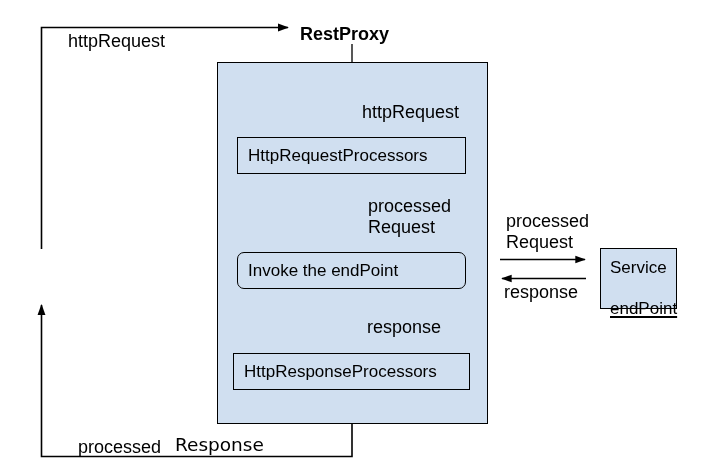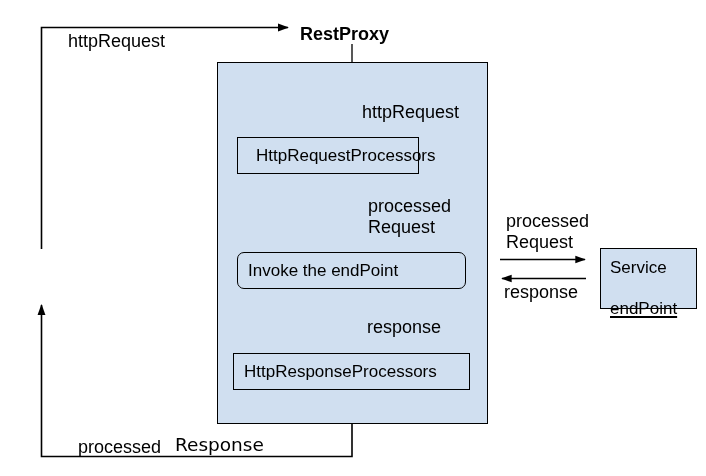--- a/index.html
+++ b/index.html
@@ -45,23 +45,23 @@
     width: 271px;
     height: 362px;
     background: #d0dff0;
     border: 1.6px solid #000000;
     box-sizing: border-box;
     position: absolute;
   }
   #node-httprequestprocessors {
     left: 237px;
     top: 137px;
-    width: 182px;
+    width: 229px;
     height: 37px;
-    padding-left: 18px;
+    padding-left: 10px;
   }
   #node-invoke-endpoint {
     left: 237px;
     top: 252px;
     width: 229px;
     height: 37px;
     padding-left: 10px;
     border-radius: 7px;
   }
   #node-httpresponseprocessors {
@@ -75,21 +75,21 @@
   #node-client {
     left: 6px;
     top: 249px;
     width: 68px;
     height: 53px;
     padding-left: 10px;
   }
   #node-service-endpoint {
     left: 600px;
     top: 248px;
-    width: 97px;
+    width: 77px;
     height: 61px;
     padding-left: 9px;
   }
   #node-service-endpoint .node-label { line-height: 1.22; }
   .u { text-decoration: underline; text-decoration-thickness: 1.5px; text-underline-offset: 2px; }
 
   .edge-label {
     position: absolute;
     font-size: 18px;
     color: #000000;

